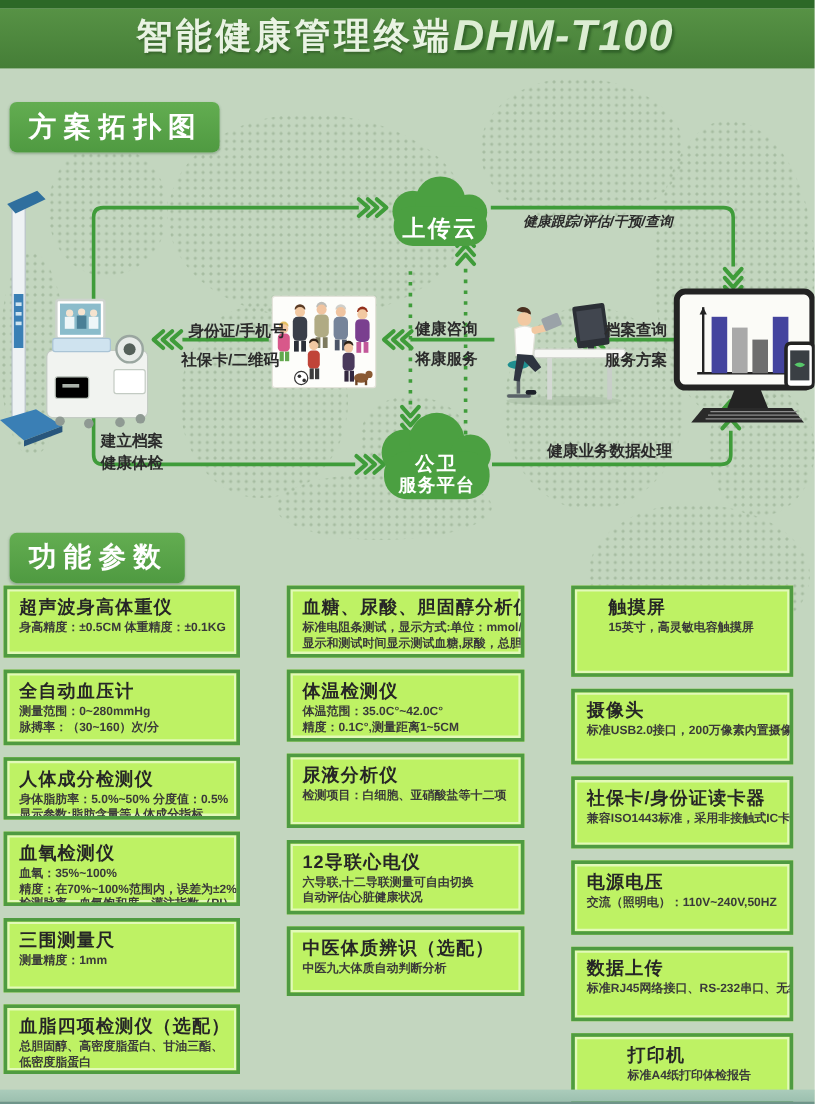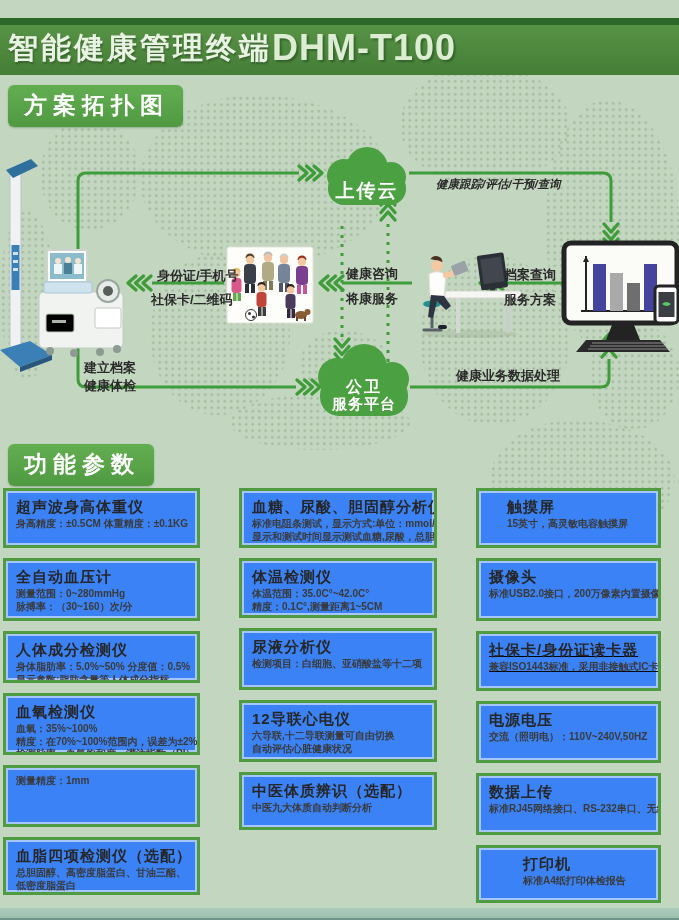--- a/index.html
+++ b/index.html
@@ -7,44 +7,44 @@
   .page{position:relative;width:679px;height:920px;overflow:hidden;
         background:#c3d6bf;}
   
   .blob{position:absolute;z-index:0;opacity:.8;border-radius:46% 54% 52% 48% / 50%;
         background-image:radial-gradient(circle,#9fb69a 1.1px,transparent 1.45px);
         background-size:6.5px 6.5px;}
   
   .header{position:absolute;left:0;top:0;width:679px;height:57px;z-index:3;
           background:linear-gradient(#579245,#457e37);
           border-top:7px solid #2c6827;box-sizing:border-box;
-          display:flex;align-items:center;justify-content:flex-start;
-          padding:0 12px 4px 8px;margin-top:18px;}
+          display:flex;align-items:center;justify-content:center;
+          padding:0 12px 4px 8px;}
   .header-title{font-size:30px;font-weight:900;color:#e9f3e3;letter-spacing:3px;
                 text-shadow:1px 2px 2px rgba(0,0,0,.25);}
-  .header-model{font-size:36px;font-weight:900;color:#dcedd3;
+  .header-model{font-size:36px;font-weight:900;font-style:italic;color:#dcedd3;
                 letter-spacing:1px;text-shadow:2px 2px 2px rgba(20,60,20,.45);}
   
   .badge{position:absolute;z-index:2;background:linear-gradient(#63ad51,#4f9a41);
          color:#fff;font-weight:900;font-size:23px;letter-spacing:6px;
          padding:5px 14px 6px 16px;border-radius:6px;
          box-shadow:0 1px 2px rgba(40,80,40,.3);white-space:nowrap;}
   .badge-topology{left:8px;top:85px;}
   .badge-features{left:8px;top:444px;}
   
   .topo{position:absolute;left:0;top:0;z-index:1;pointer-events:none;}
   
   .tlabel{position:absolute;z-index:2;color:#2b2b2b;font-weight:700;
           white-space:nowrap;}
   .fs13{font-size:13px;} .fs11{font-size:11.5px;}
   
   .features{position:absolute;left:3px;top:488px;z-index:2;display:flex;gap:39px;}
   .fcol{display:flex;flex-direction:column;}
   .fcol0{width:197px;} .fcol1{width:198px;} .fcol2{width:185px;}
-  .fbox{box-sizing:border-box;border:3px solid #4f9b41;background:#3b82f6;
+  .fbox{box-sizing:border-box;border:3px solid #4f9b41;background:#bef264;
         box-shadow:inset 0 0 0 2px rgba(255,255,255,.55);
         padding:7px 10px 0 10px;margin-bottom:10px;overflow:hidden;}
   .ftitle{font-size:15px;font-weight:900;color:#262626;letter-spacing:1px;
           line-height:1.2;white-space:nowrap;margin-bottom:2px;}
   .fdesc{font-size:10px;font-weight:700;color:#3a3a3a;line-height:1.25;
          white-space:nowrap;}
   
   .footer{position:absolute;left:0;top:908px;width:679px;height:12px;z-index:2;
           background:linear-gradient(#abccbb,#9cc0af);
           border-bottom:2px solid #6f958a;box-sizing:border-box;}
@@ -306,20 +306,21 @@
           <div class="fdesc">身体脂肪率：5.0%~50% 分度值：0.5%</div>
           <div class="fdesc">显示参数:脂肪含量等人体成分指标</div>
         </div>
         <div class="fbox" style="height: 62px;">
           <div class="ftitle">血氧检测仪</div>
           <div class="fdesc">血氧：35%~100%</div>
           <div class="fdesc">精度：在70%~100%范围内，误差为±2%</div>
           <div class="fdesc">检测脉率，血氧饱和度，灌注指数（PI）</div>
         </div>
         <div class="fbox" style="height: 62px;">
+          <div class="ftitle">三围测量尺</div>
           <div class="fdesc">测量精度：1mm</div>
         </div>
         <div class="fbox" style="height: 58px;">
           <div class="ftitle">血脂四项检测仪（选配）</div>
           <div class="fdesc">总胆固醇、高密度脂蛋白、甘油三酯、</div>
           <div class="fdesc">低密度脂蛋白</div>
         </div>
       </div>
       <div class="fcol fcol1">
         <div class="fbox" style="height: 60px;">
@@ -340,29 +341,29 @@
           <div class="ftitle">12导联心电仪</div>
           <div class="fdesc">六导联,十二导联测量可自由切换</div>
           <div class="fdesc">自动评估心脏健康状况</div>
         </div>
         <div class="fbox" style="height: 58px;">
           <div class="ftitle">中医体质辨识（选配）</div>
           <div class="fdesc">中医九大体质自动判断分析</div>
         </div>
       </div>
       <div class="fcol fcol2">
-        <div class="fbox" style="height: 60px; padding-left: 28px;">
+        <div class="fbox" style="height: 76px; padding-left: 28px;">
           <div class="ftitle">触摸屏</div>
           <div class="fdesc">15英寸，高灵敏电容触摸屏</div>
         </div>
         <div class="fbox" style="height: 63px;">
           <div class="ftitle">摄像头</div>
           <div class="fdesc">标准USB2.0接口，200万像素内置摄像头</div>
         </div>
-        <div class="fbox" style="height: 60px; text-decoration: underline;">
+        <div class="fbox" style="height: 60px;">
           <div class="ftitle">社保卡/身份证读卡器</div>
           <div class="fdesc">兼容ISO1443标准，采用非接触式IC卡技术</div>
         </div>
         <div class="fbox" style="height: 62px;">
           <div class="ftitle">电源电压</div>
           <div class="fdesc">交流（照明电）：110V~240V,50HZ</div>
         </div>
         <div class="fbox" style="height: 62px;">
           <div class="ftitle">数据上传</div>
           <div class="fdesc">标准RJ45网络接口、RS-232串口、无线Wifi</div>

